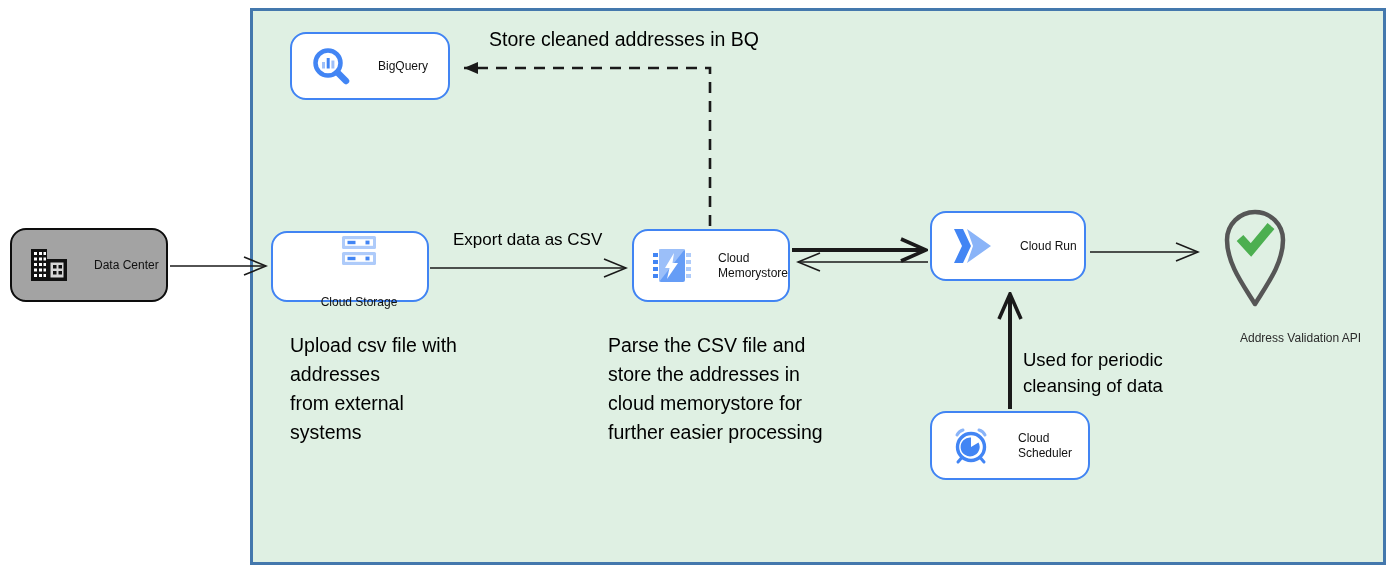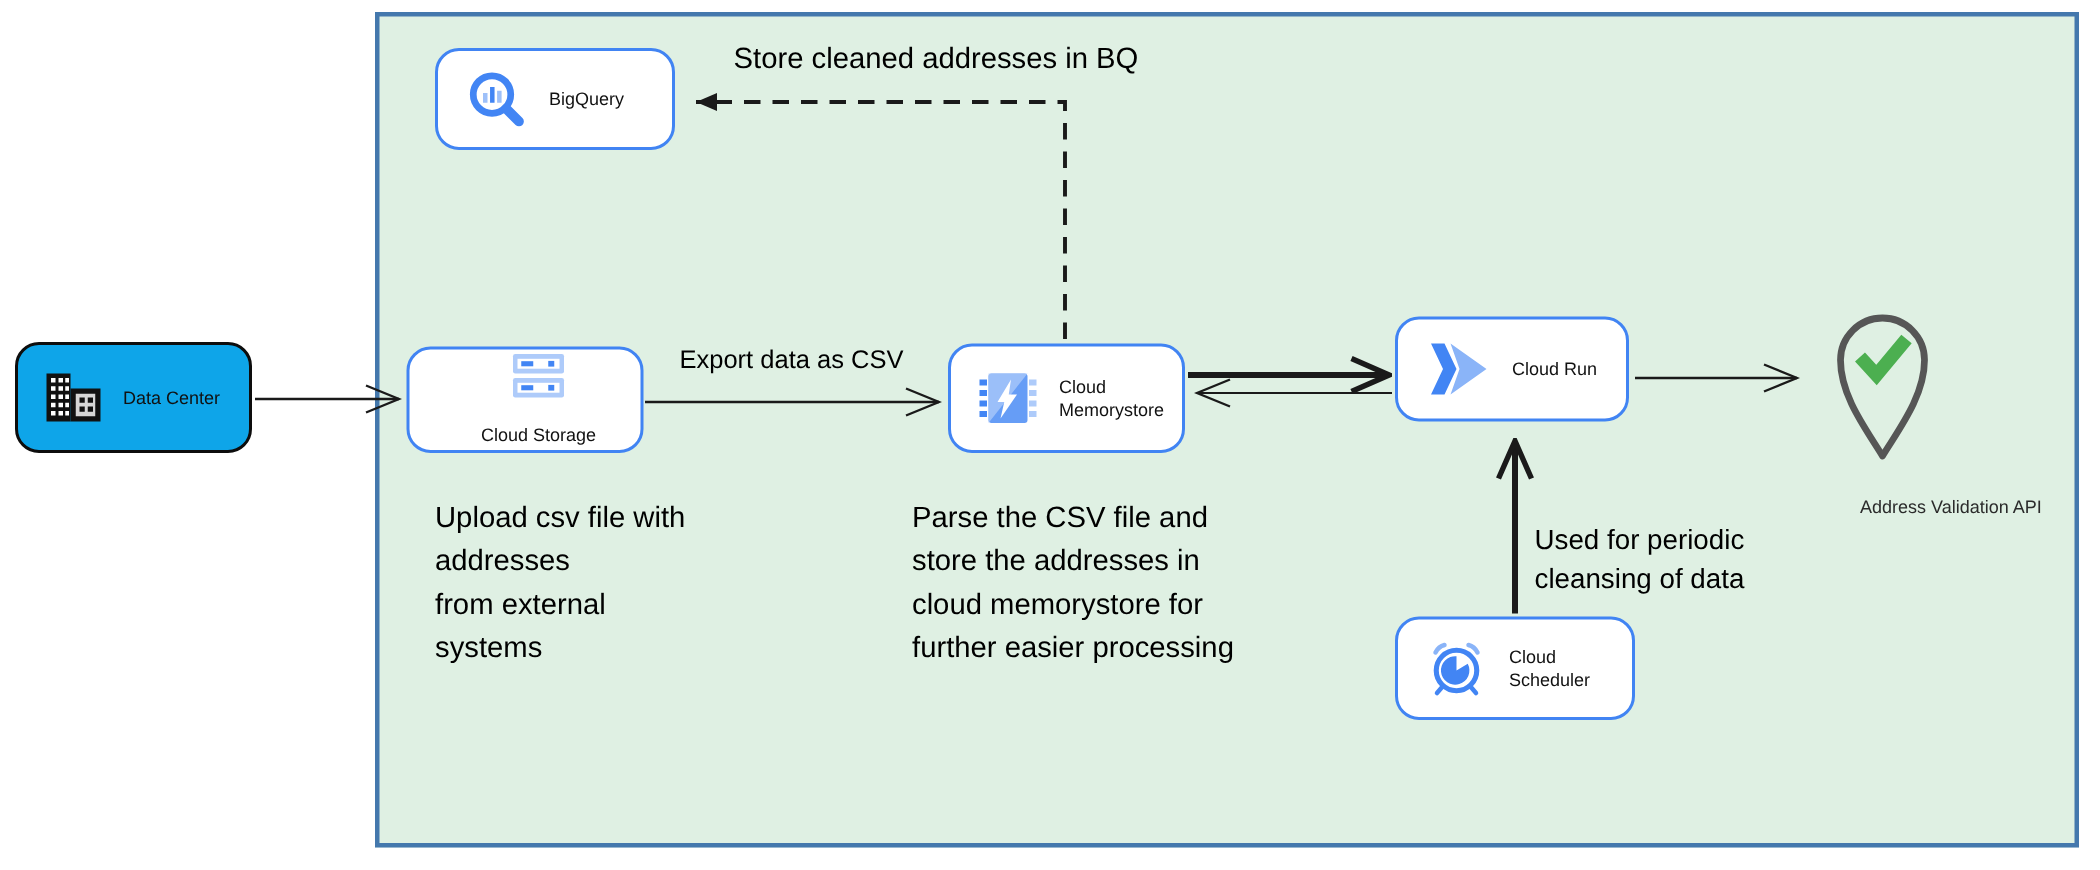--- a/index.html
+++ b/index.html
@@ -8,23 +8,23 @@
     font-family:"Liberation Sans", sans-serif;color:#111;
   }
   .boundary{
     position:absolute;left:250px;top:8px;width:1136px;height:557px;
     background:#dff0e3;border:3px solid #4478ad;box-sizing:border-box;
   }
   .layer{position:absolute;left:0;top:0;pointer-events:none;}
   .node{
     position:absolute;display:flex;align-items:center;box-sizing:border-box;
     background:#ffffff;border:2px solid #4184f3;border-radius:16px;
-    padding-left:18px;gap:14px;
+    padding-left:18px;gap:26px;
   }
-  .node-gray{background:#0ea5e9;border:2px solid #0d0d0d;}
+  .node-gray{background:#a3a3a3;border:2px solid #0d0d0d;}
   .nicon{flex:0 0 auto;display:flex;align-items:center;justify-content:center;}
   .nlabel{font-size:12px;line-height:1.25;color:#111;}
   .ann{position:absolute;white-space:pre-line;color:#000000;}
   .ann-big{font-size:19.5px;line-height:29px;}
   .pin-label{position:absolute;font-size:12px;line-height:24px;color:#2b2b2b;width:150px;}
 </style>
 </head>
 <body>
 
 <div class="stage">

